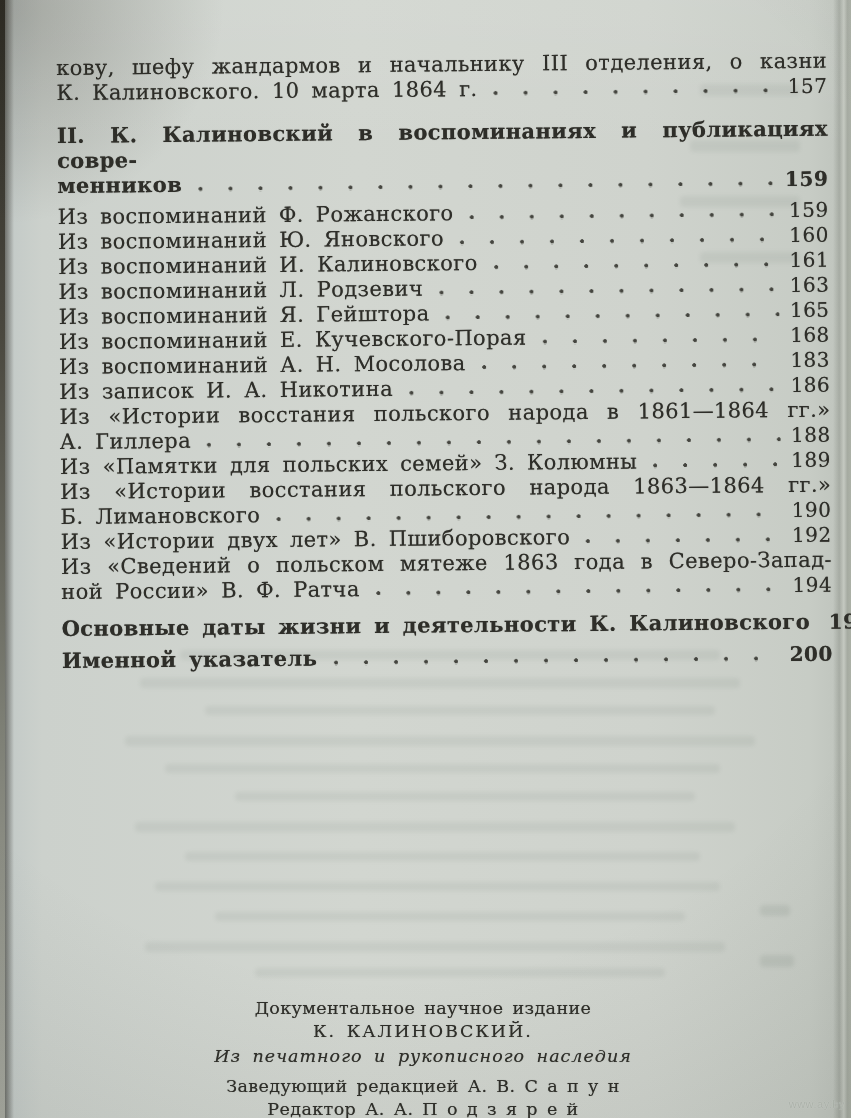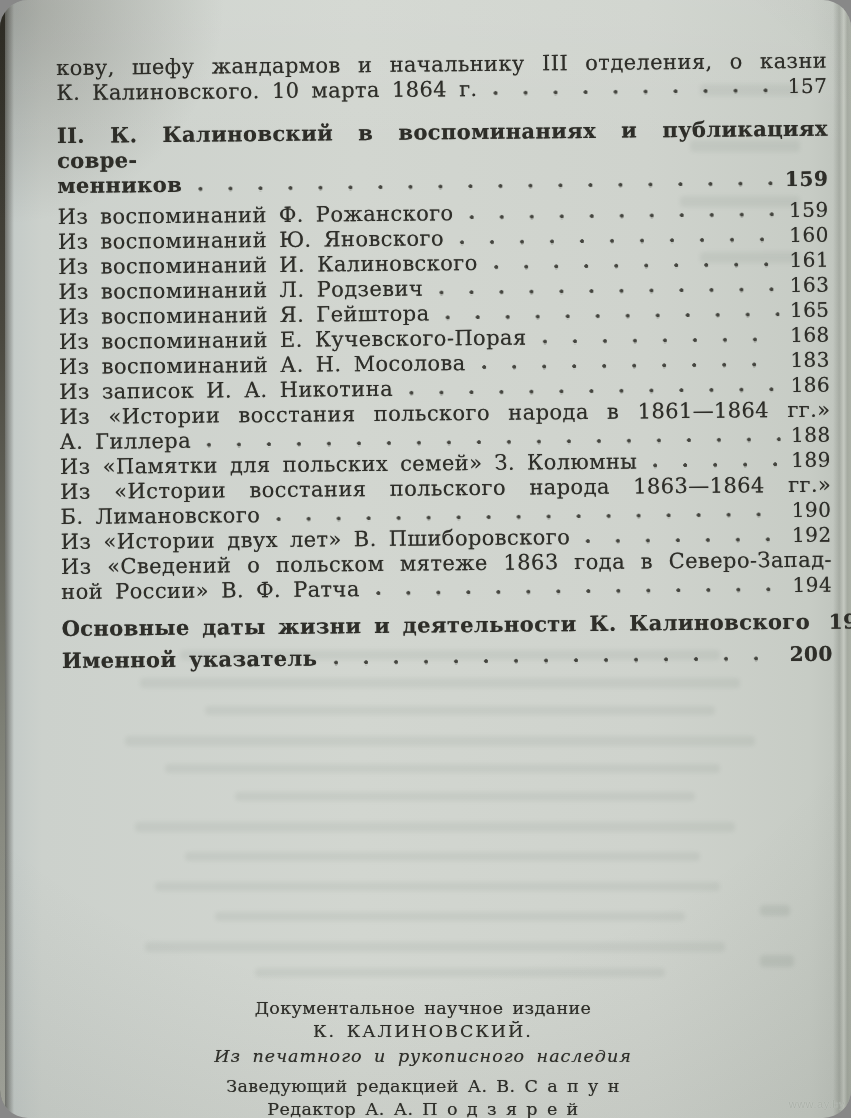--- a/index.html
+++ b/index.html
@@ -3,21 +3,20 @@
 <meta charset="utf-8">
 <style>
   html,body{margin:0;padding:0;background:#888;}
   .photo{
     position:relative;width:851px;height:1118px;overflow:hidden;
     background:
       linear-gradient(180deg, rgba(255,255,255,0.07) 0%, rgba(255,255,255,0) 14%),
       linear-gradient(90deg, #c1c8c6 0%, #ccd1cc 5%, #d2d6d0 42%, #cfd3cd 76%, #c7ccc5 95%, #bdc2bb 100%);
     font-family:"DejaVu Serif","Liberation Serif",serif;
     color:#2e2e29;
-    border-radius:28px;
   }
   
   .edge-left{
     position:absolute;left:0;top:0;width:14px;height:100%;
     background:linear-gradient(90deg, rgba(35,32,25,0.9), rgba(35,32,25,0) 100%);
     opacity:0.9;
   }
   .edge-left-core{
     position:absolute;left:0;top:0;width:5px;height:100%;
     background:linear-gradient(180deg,#2e2c25 0%, #4a483f 30%, #7d7f75 65%, #a7a9a0 100%);

